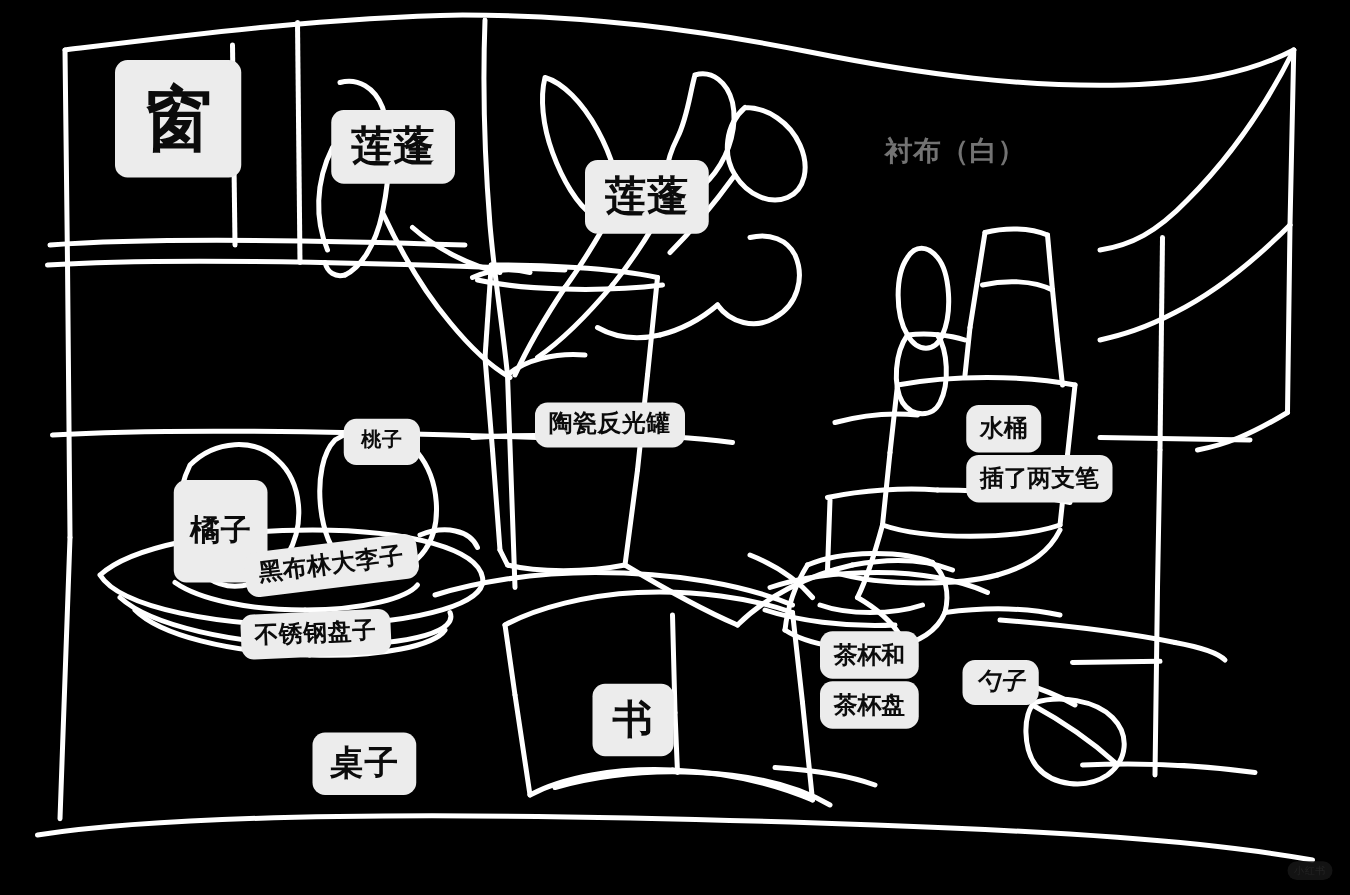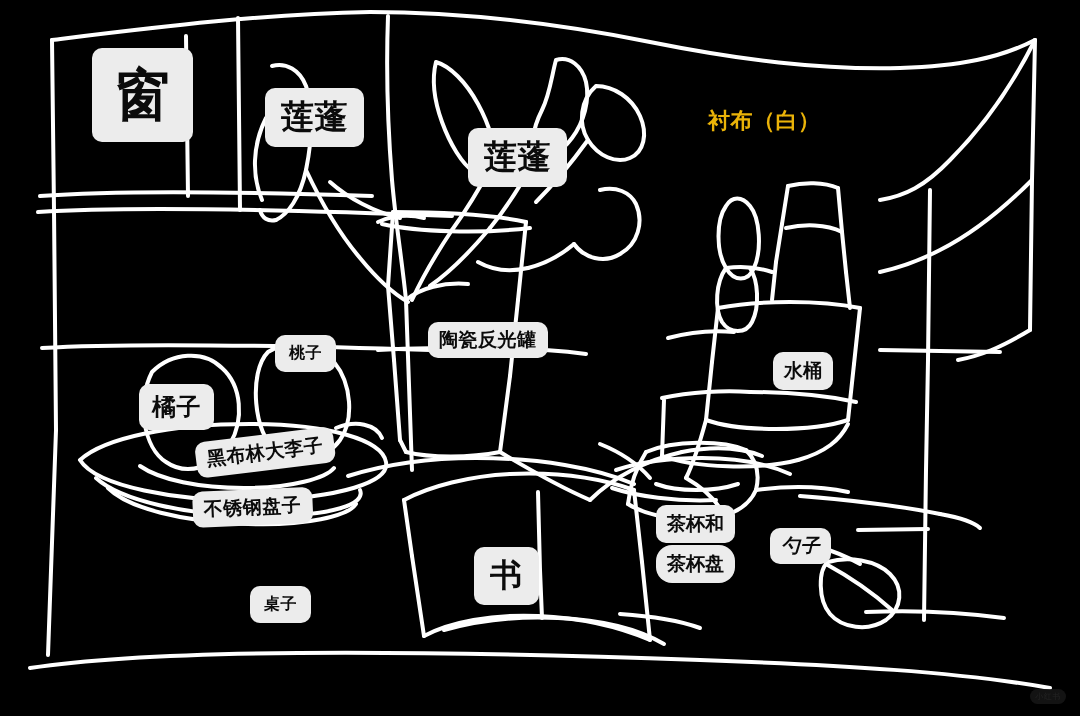--- a/index.html
+++ b/index.html
@@ -28,21 +28,21 @@
     font-weight:bold;
     border-radius:10px;
     line-height:1.18;
     white-space:nowrap;
     text-align:center;
     box-sizing:border-box;
     letter-spacing:0.5px;
   }
   .lbl.plain{
     background:transparent;
-    color:#eab308;
+    color:#737373;
     border-radius:0;
     padding:0;
   }
   .lbl .ln{display:block;}
   
   .stack{position:absolute;}
   .stack .ln{
     display:block;
     background:#ececec;
     color:#0b0b0b;
@@ -246,42 +246,43 @@
       </div>
       <div class="lbl plain" style="left: 708px; top: 108px; font-size: 22px; transform-origin: left top; padding: 0px;">
         <span class="ln">衬布（白）</span>
       </div>
       <div class="lbl" style="left: 428px; top: 322px; font-size: 19px; transform-origin: left top; padding: 7px 11px;">
         <span class="ln">陶瓷反光罐</span>
       </div>
       <div class="lbl" style="left: 275px; top: 335px; font-size: 16px; transform-origin: left top; padding: 9px 14px;">
         <span class="ln">桃子</span>
       </div>
-      <div class="lbl" style="left: 139px; top: 384px; font-size: 24px; transform-origin: left top; padding: 9px 13px;">
+      <div class="lbl" style="left: 139px; top: 384px; font-size: 24px; transform-origin: left top; padding: 27px 13px;">
         <span class="ln">橘子</span>
       </div>
-      <div class="stack" style="left: 773px; top: 352px; font-size: 19px; transform-origin: left top;">
+      <div class="stack" style="left: 773px; top: 324px; font-size: 19px; transform-origin: left top;">
         <span class="ln" style="padding: 6px 11px; margin-bottom: 2px; width: fit-content;">水桶</span>
+        <span class="ln" style="padding: 6px 11px; margin-bottom: 2px;">插了两支笔</span>
       </div>
       <div class="lbl" style="left: 194px; top: 443px; font-size: 19px; transform: rotate(-7deg); transform-origin: left top; padding: 7px 11px;">
         <span class="ln">黑布林大李子</span>
       </div>
       <div class="lbl" style="left: 192px; top: 492px; font-size: 19px; transform: rotate(-2.5deg); transform-origin: left top; padding: 7px 11px;">
         <span class="ln">不锈钢盘子</span>
       </div>
       <div class="stack" style="left: 656px; top: 505px; font-size: 19px; transform-origin: left top;">
         <span class="ln" style="padding: 6px 11px; margin-bottom: 2px; width: fit-content;">茶杯和</span>
-        <span class="ln" style="padding: 6px 11px; margin-bottom: 2px; border-radius: 16px;">茶杯盘</span>
+        <span class="ln" style="padding: 6px 11px; margin-bottom: 2px;">茶杯盘</span>
       </div>
       <div class="lbl" style="left: 770px; top: 528px; font-size: 19px; transform-origin: left top; padding: 7px 11px; font-style: italic;">
         <span class="ln">勺子</span>
       </div>
       <div class="lbl" style="left: 474px; top: 547px; font-size: 32px; transform-origin: left top; padding: 10px 16px;">
         <span class="ln">书</span>
       </div>
-      <div class="lbl" style="left: 250px; top: 586px; font-size: 16px; transform-origin: left top; padding: 9px 14px;">
+      <div class="lbl" style="left: 250px; top: 586px; font-size: 27px; transform-origin: left top; padding: 9px 14px;">
         <span class="ln">桌子</span>
       </div>
     </div>
 
   <div id="watermark">小红书</div>
 
 </div>
 
 </body></html>

